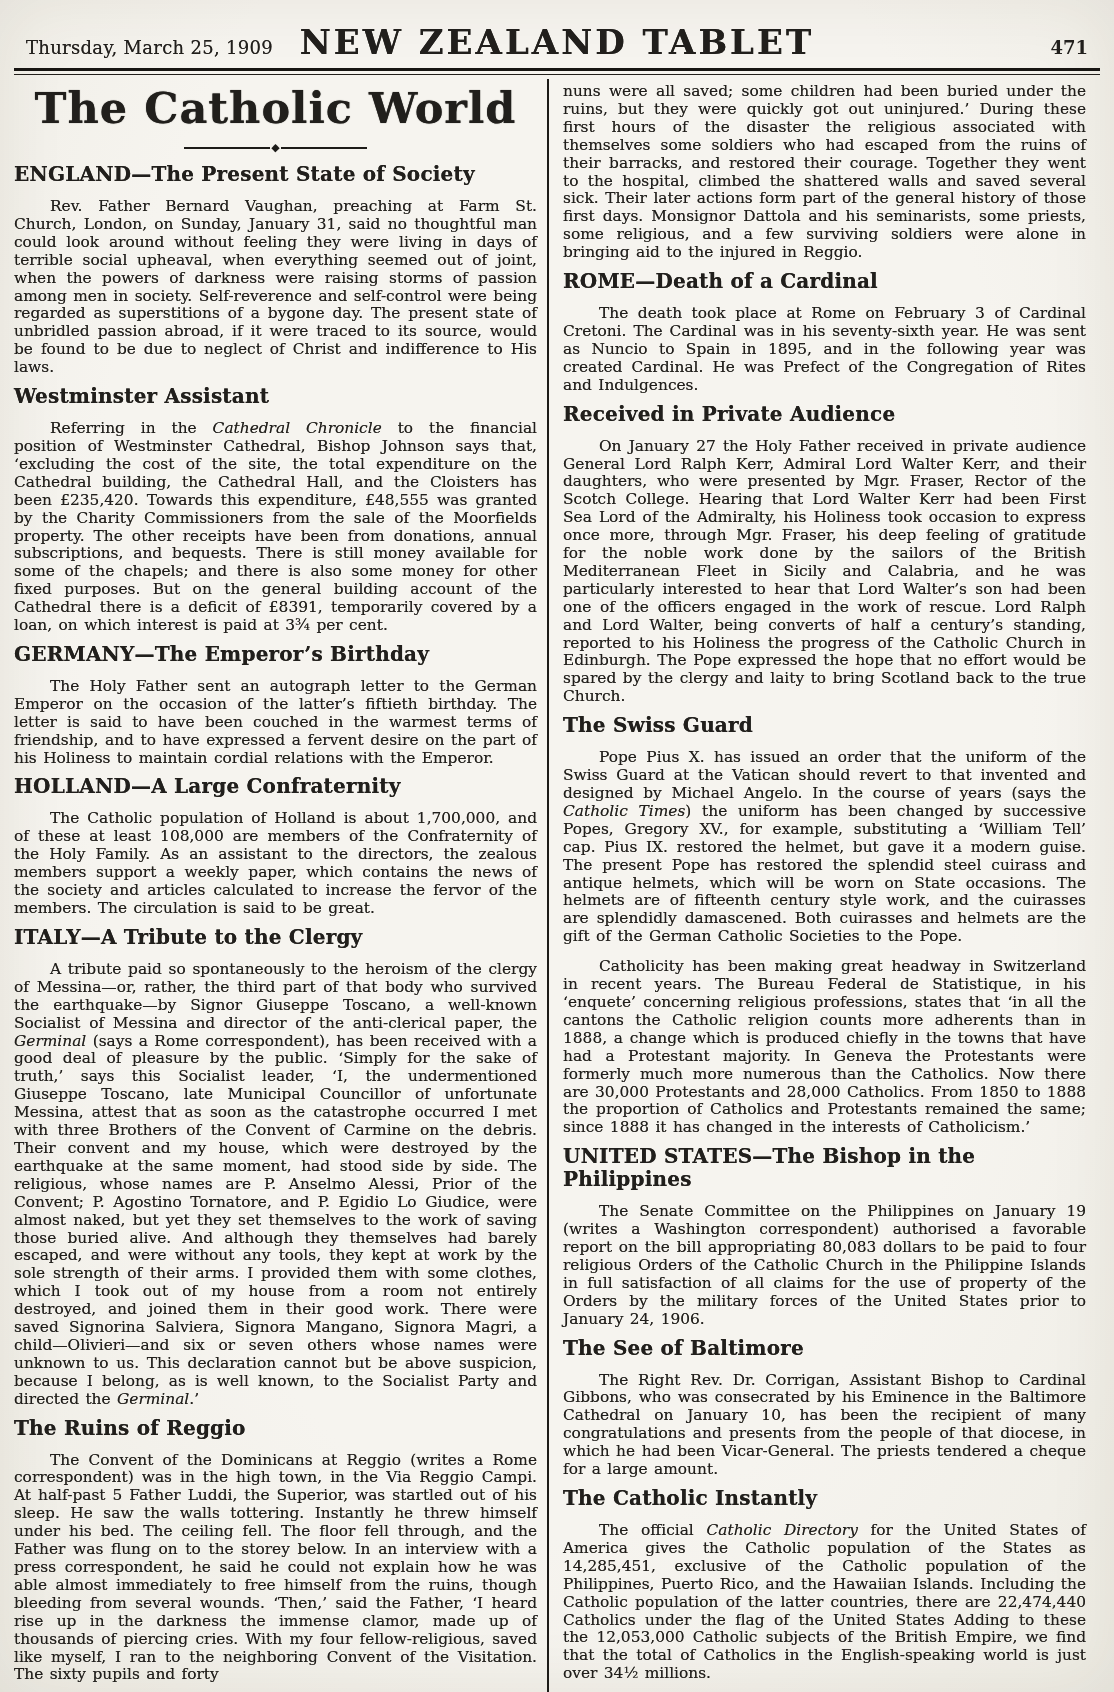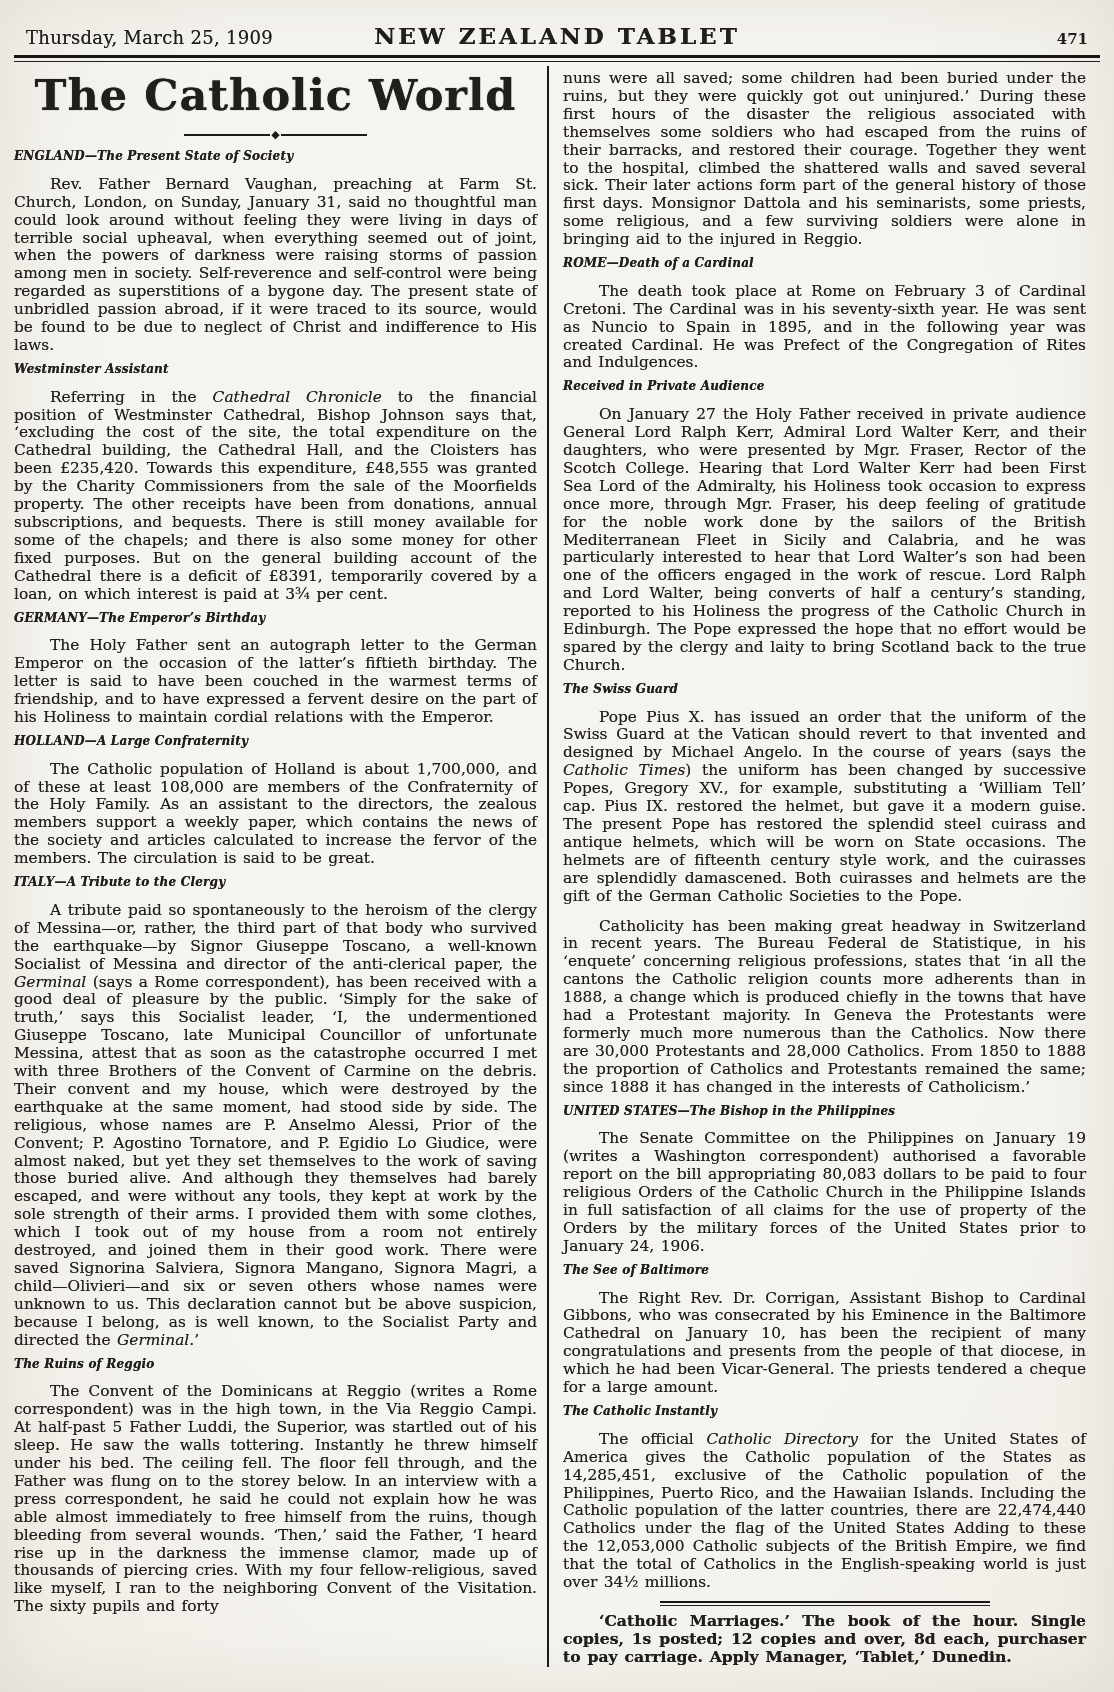--- a/index.html
+++ b/index.html
@@ -18,24 +18,24 @@
     position: relative;
   }
   
   .header {
     display: flex; align-items: baseline;
     padding: 8px 12px 6px 12px;
   }
   .header .date  { flex: 1; font-size: 18px; letter-spacing: 0.3px; text-shadow: 0 0 0.5px rgba(25,22,18,0.7); }
   .header .masthead {
     flex: 0 0 auto;
-    font-size: 23px; font-weight: 700; letter-spacing: 3px;
+    font-size: 34px; font-weight: 700; letter-spacing: 3px;
     text-shadow: 0 0 0.6px rgba(25,22,18,0.9);
   }
-  .header .pageno { flex: 1; text-align: right; font-size: 15px; font-weight: 600; }
+  .header .pageno { flex: 1; text-align: right; font-size: 18px; font-weight: 600; }
   .header-rule {
     height: 7px;
     border-top: 3.5px solid #181613;
     border-bottom: 1.5px solid #23201c;
     margin-bottom: 2px;
   }
   
   .columns { display: flex; align-items: stretch; }
   .col { width: 533px; padding-top: 4px; }
   .col-left  { padding-right: 10px; }
@@ -50,25 +50,24 @@
   }
   .title-rule {
     display: flex; align-items: center; justify-content: center;
     margin: 9px auto 10px auto;
   }
   .title-rule .line { width: 86px; height: 2px; background: #1d1b18; }
   .title-rule .diamond { font-size: 11px; line-height: 11px; padding: 0 1px; color: #1d1b18; }
   
   .section { margin: 0 0 1px 0; }
   .section h2 {
-    font-size: 12px; font-weight: 700; letter-spacing: 0.2px;
+    font-size: 20px; font-weight: 700; letter-spacing: 0.2px;
     line-height: 1.15;
     margin: 8px 0 3px 0;
     text-shadow: 0 0 0.6px rgba(20,18,14,0.85);
-    font-style: italic;
   }
   p.body-text {
     font-size: 15.4px;
     line-height: 17.9px;
     text-align: justify;
     text-indent: 36px;
     word-spacing: 1.5px;
     text-shadow: 0 0 0.45px rgba(30,27,22,0.65);
     margin-top: 12px;
   }

